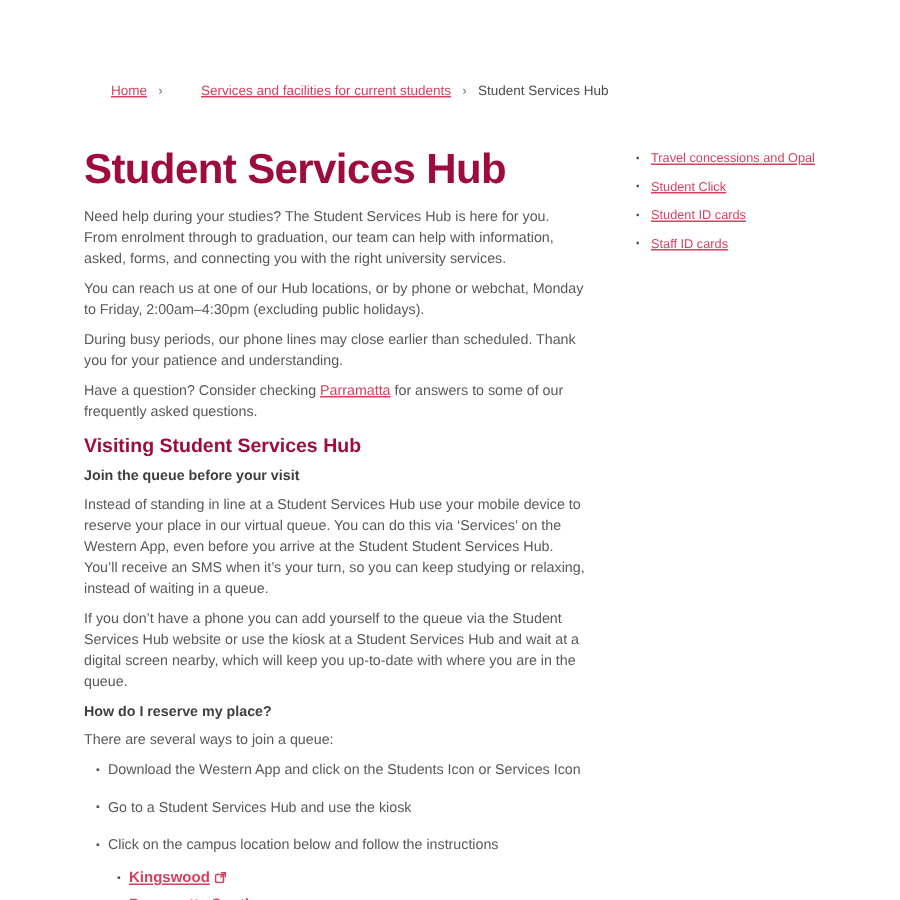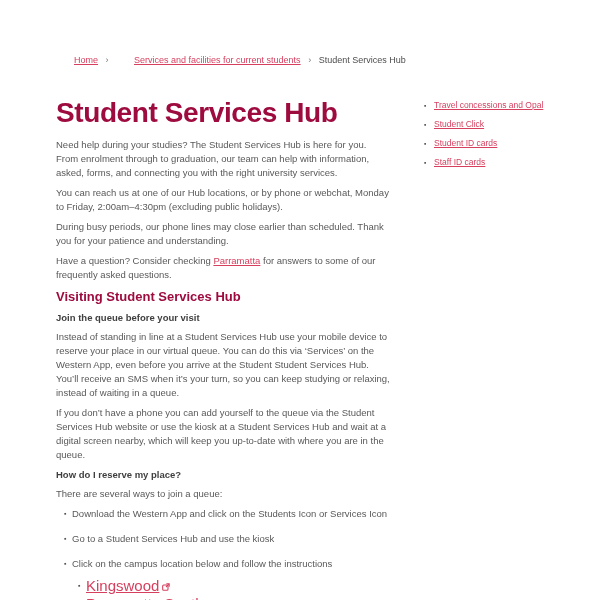--- a/index.html
+++ b/index.html
@@ -52,21 +52,21 @@
     font-size:9.5px; line-height:14px;
   }
   ul.queue-list > li:nth-child(3) { margin-bottom:8px; }
   ul.queue-list > li::before {
     content:"▪"; position:absolute; left:0; top:0;
     font-size:7px; color:#555555; line-height:14px;
   }
   ul.campus-list { padding-left:22px; margin-top:0; }
   ul.campus-list > li {
     position:relative; padding-left:8px; margin-bottom:4px;
-    font-size:15px; line-height:14px;
+    font-size:10px; line-height:14px;font-weight:bold;
   }
   ul.campus-list > li::before {
     content:"▪"; position:absolute; left:0; top:0;
     font-size:7px; color:#555555; line-height:14px;
   }
   ul.campus-list a {
     color:#d63f5e; text-decoration:underline; cursor:pointer;
   }
   .ext-icon {
     width:8px; height:8px; margin-left:3px;

